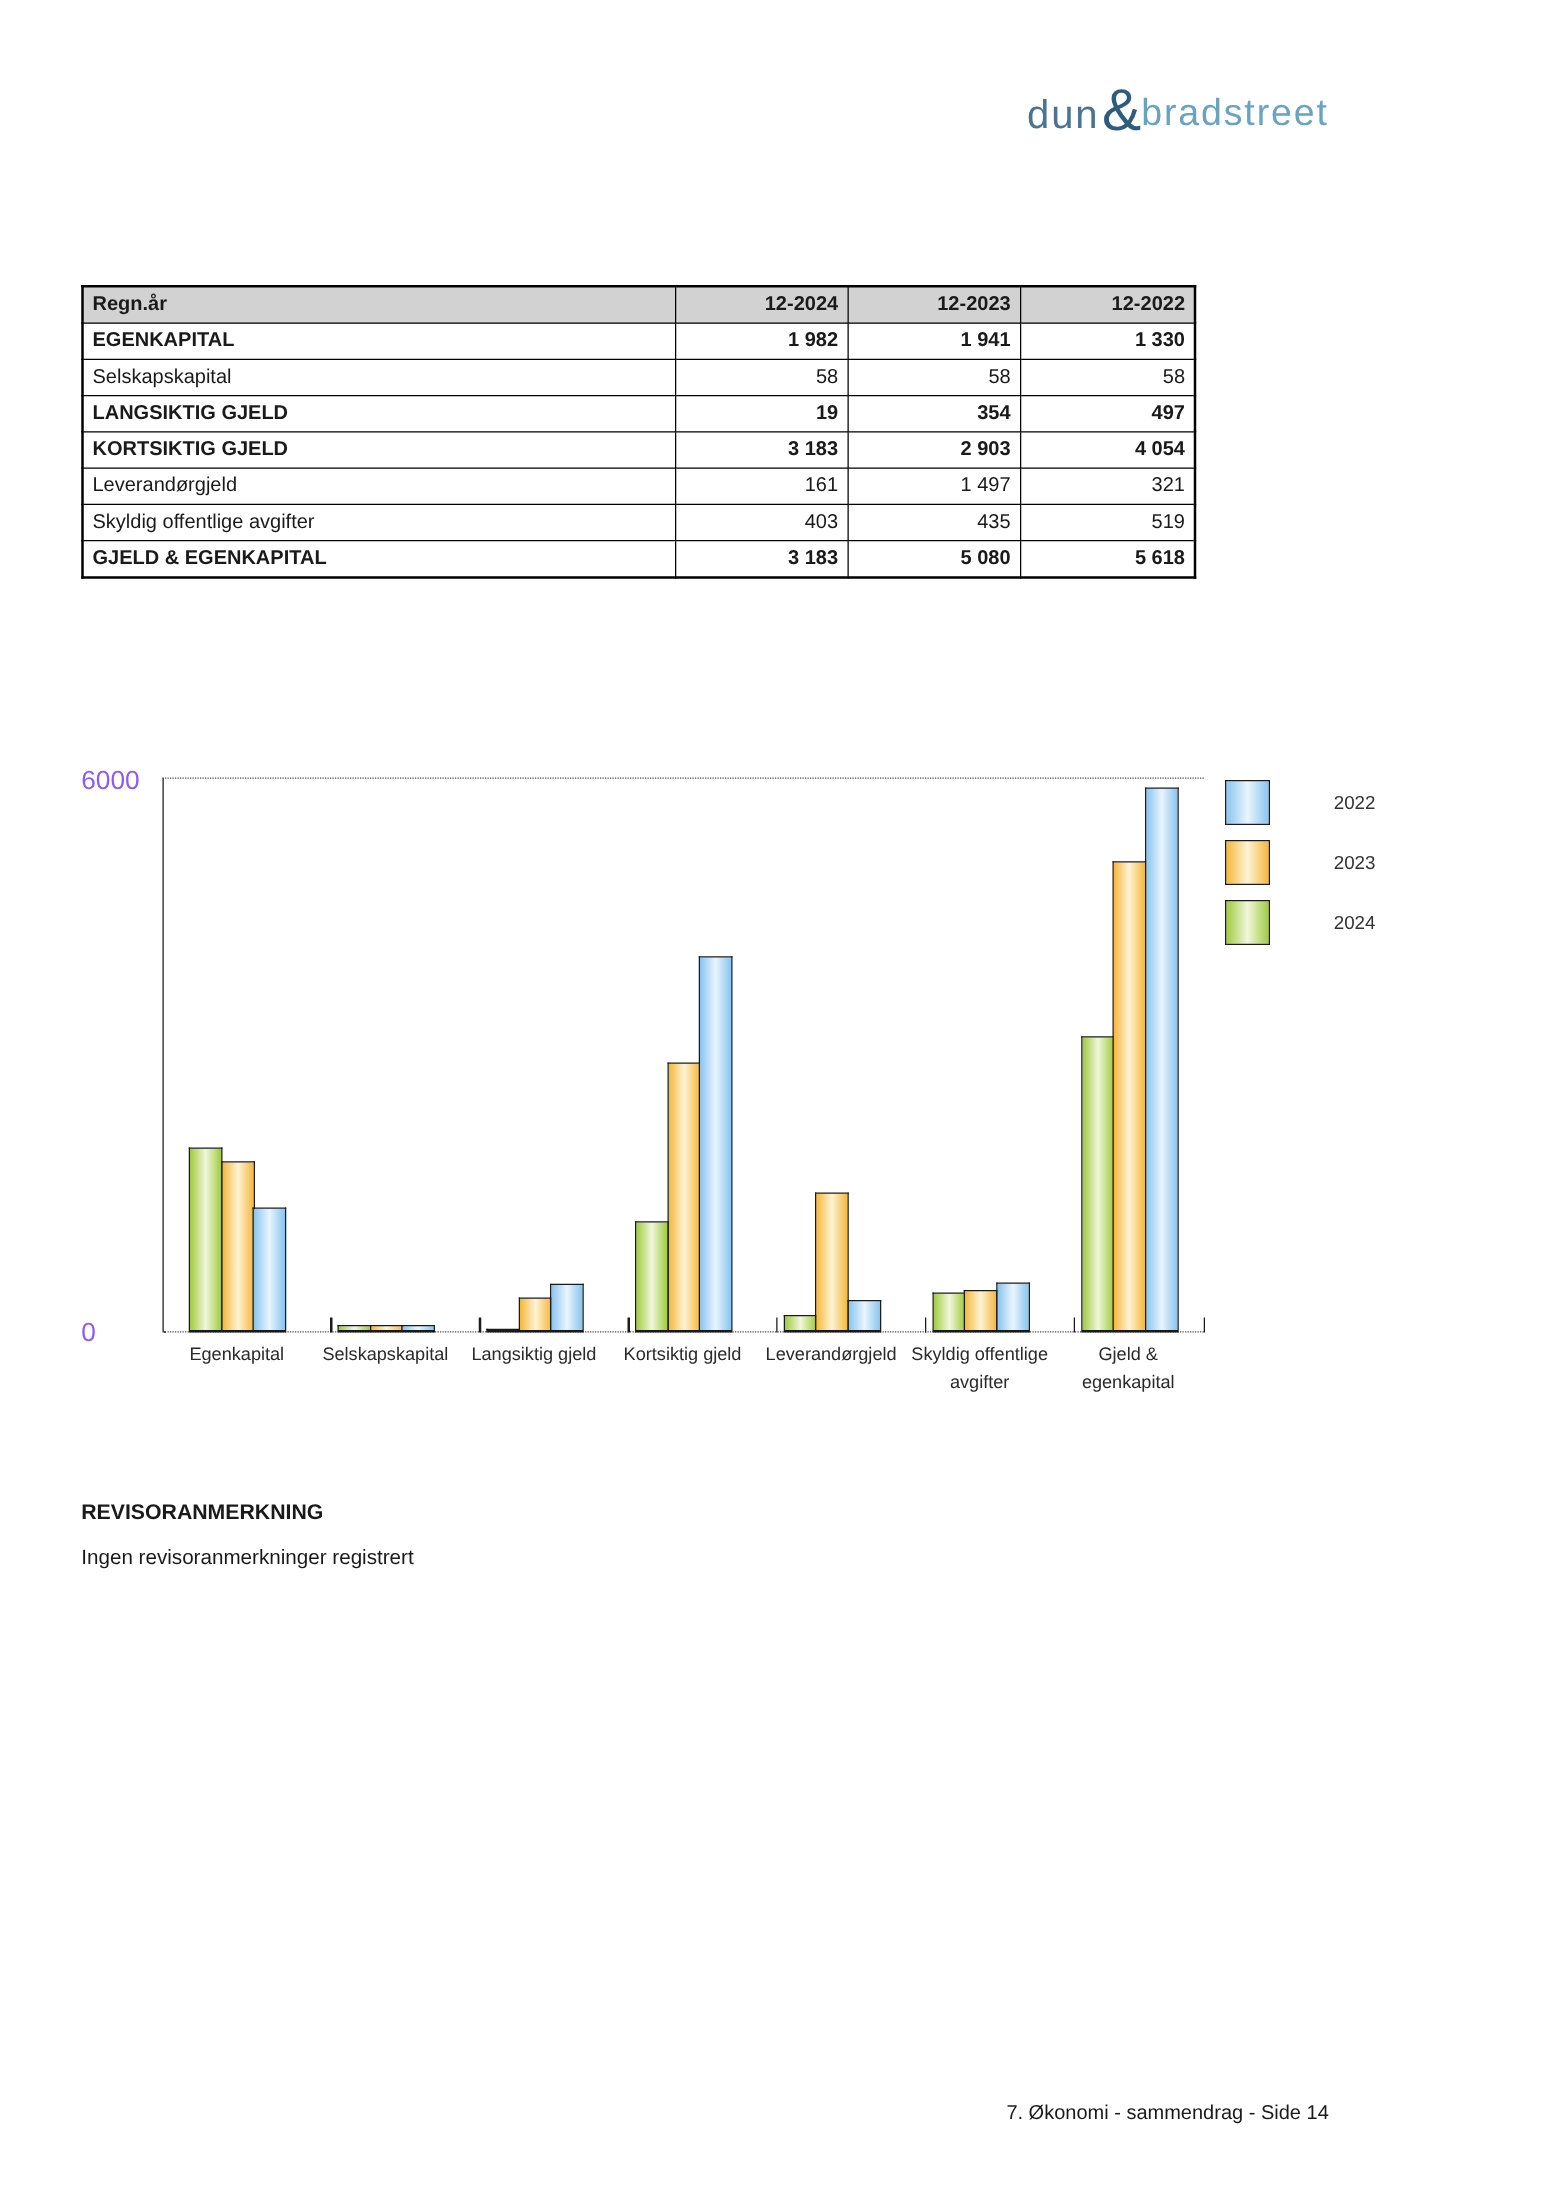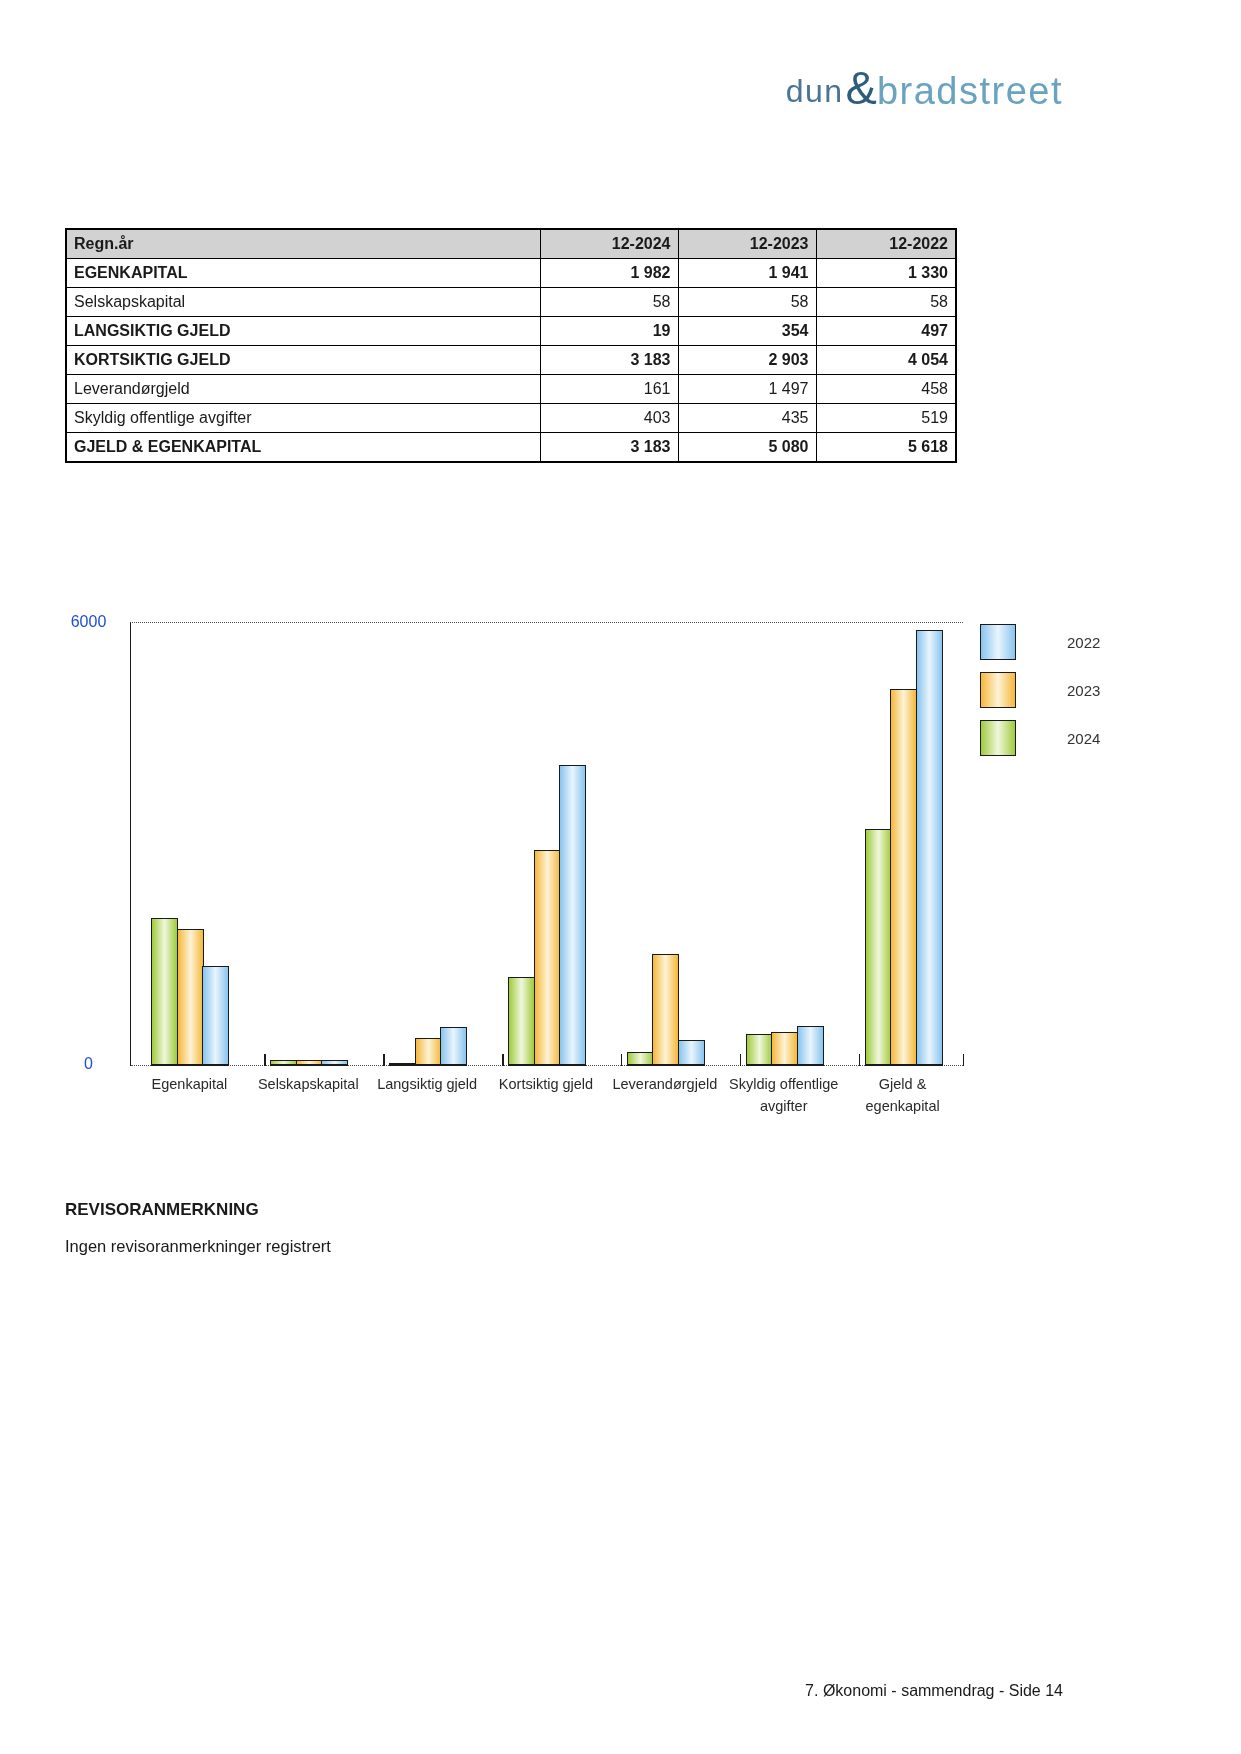--- a/index.html
+++ b/index.html
@@ -6,42 +6,42 @@
   body {
     width:1241px; height:1754px; position:relative; overflow:hidden;
     font-family:"Liberation Sans", sans-serif; color:#1a1a1a;
   }
   .page { position:absolute; inset:0; background:#fff; }
 
   
   .logo { position:absolute; top:64px; right:178px; display:flex; align-items:center; line-height:1; }
   .logo-dun  { font-size:32px; letter-spacing:1.5px; }
   .logo-amp  { font-size:47px; font-weight:400; margin:0 0 7px 2px; }
-  .logo-brad { font-size:38px; letter-spacing:1.5px; }
+  .logo-brad { font-size:30px; letter-spacing:1.5px; }
 
   
   .title-row { position:absolute; left:65px; top:198px; width:890px;
     display:flex; justify-content:space-between; align-items:baseline; }
   .section-title { font-size:17px; font-weight:bold; }
   .units-note { font-size:16px; }
 
   
   .fin-table { position:absolute; left:65px; top:228px; width:890px;
     border-collapse:collapse; font-size:16px; table-layout:fixed;
     border:2px solid #000; }
   .fin-table th, .fin-table td { border:1.5px solid #000; padding:3px 7px; height:22px; }
   .fin-table th { background:#d2d2d2; font-weight:bold; }
   .fin-table th.col-label { text-align:left; }
   .fin-table th.col-num, .fin-table td.num { text-align:right; }
   .fin-table td.label { text-align:left; }
   .fin-table tr.bold td { font-weight:bold; }
 
   
   .chart { position:absolute; left:65px; top:550px; width:1010px; height:500px; }
-  .ylab { position:absolute; left:0; width:47px; text-align:center; font-size:16px; color:#1d4ed8; }
+  .ylab { position:absolute; left:0; width:47px; text-align:left; font-size:21px; color:#8b5cf6; }
   .ylab-top { top:63px; }
   .ylab-bottom { top:505px; }
   .plot { position:absolute; left:65px; top:72px; width:832px; height:443px;
     border-left:1.5px solid #1a1a1a; border-top:1.5px dotted #4a4a4a; box-sizing:content-box; }
   .baseline { position:absolute; left:0; right:0; bottom:0; border-bottom:1.5px dotted #4a4a4a; }
   .groups { position:absolute; inset:0; display:flex; }
   .group { flex:1; position:relative; display:flex; align-items:flex-end; justify-content:center; }
   .triplet { display:flex; align-items:flex-end; border-bottom:2.5px solid #1a1a1a; position:relative; z-index:2; }
   .bar { width:27px; box-sizing:border-box; border:1.5px solid #1a1a1a; border-bottom:none; }
   .bar + .bar { margin-left:-1.5px; }
@@ -110,21 +110,21 @@
         <tr class="bold">
           <td class="label">KORTSIKTIG GJELD</td>
           <td class="num">3 183</td>
           <td class="num">2 903</td>
           <td class="num">4 054</td>
         </tr>
         <tr class="">
           <td class="label">Leverandørgjeld</td>
           <td class="num">161</td>
           <td class="num">1 497</td>
-          <td class="num">458</td>
+          <td class="num">321</td>
         </tr>
         <tr class="">
           <td class="label">Skyldig offentlige avgifter</td>
           <td class="num">403</td>
           <td class="num">435</td>
           <td class="num">519</td>
         </tr>
         <tr class="bold">
           <td class="label">GJELD &amp; EGENKAPITAL</td>
           <td class="num">3 183</td>

